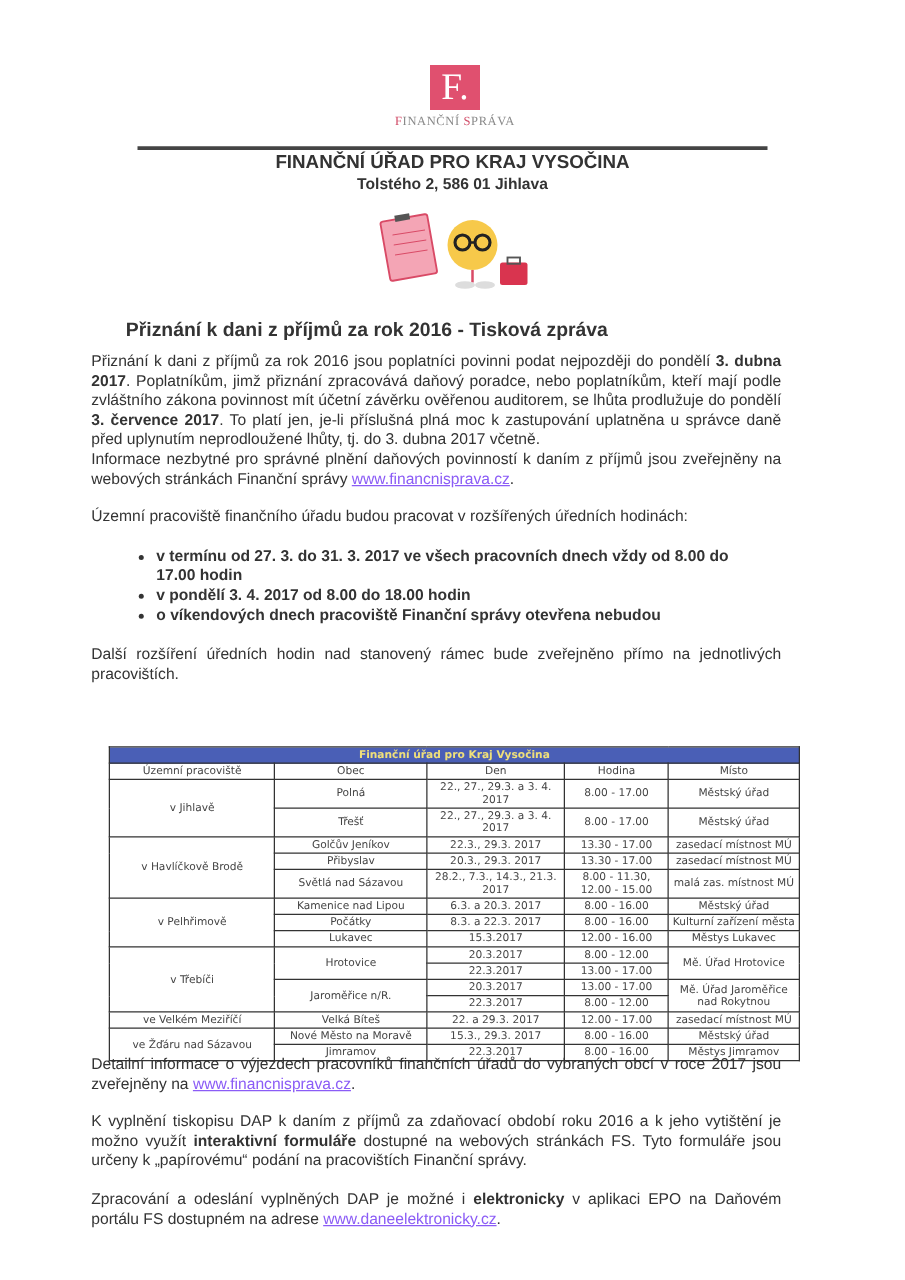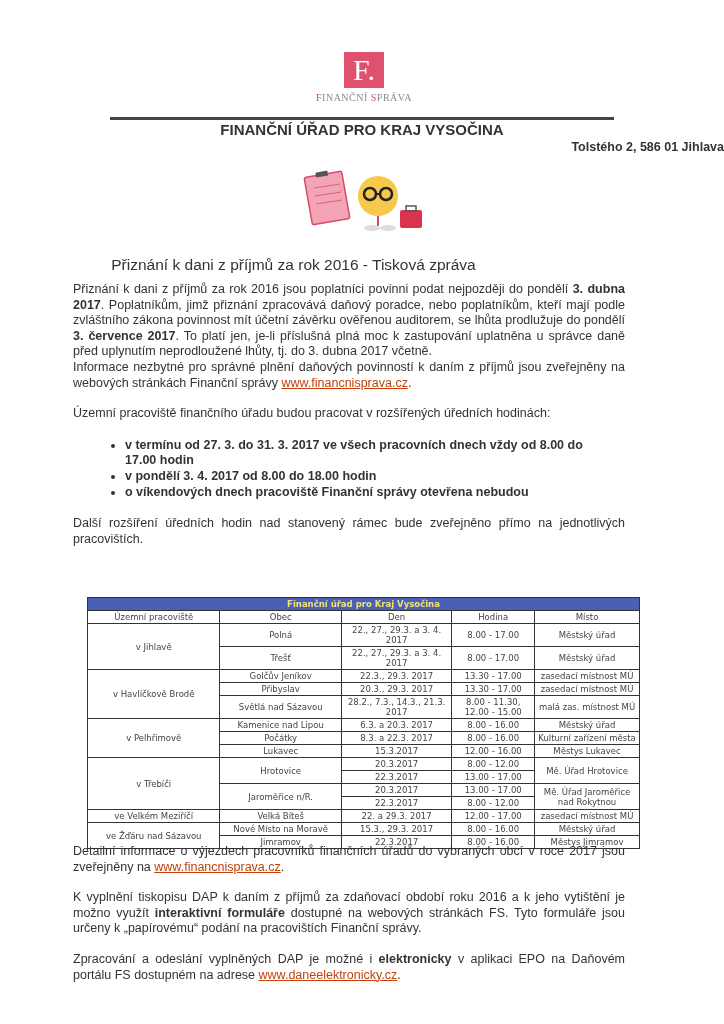--- a/index.html
+++ b/index.html
@@ -7,30 +7,30 @@
          font-family: "Liberation Sans", sans-serif; color: #222; }
   .logo { position: absolute; left: 289px; top: 52px; width: 150px; text-align: center; }
   .logo-box { width: 40px; height: 36px; background: #e0506f; color: #fff; margin: 0 auto;
               font-family: "Liberation Serif", serif; font-size: 30px; line-height: 36px; }
   .logo-text { font-family: "Liberation Serif", serif; font-size: 10px; color: #8a8a8a;
                letter-spacing: 0.5px; margin-top: 4px; }
   .logo-text .accent { color: #d04a66; }
   .rule { position: absolute; left: 110px; top: 117px; width: 504px; height: 3px; background: #444; }
   .office { position: absolute; left: 0; top: 121px; width: 724px; text-align: center;
             font-weight: bold; font-size: 15px; color: #333; }
-  .address { position: absolute; left: 0; top: 140px; width: 724px; text-align: right;
+  .address { position: absolute; left: 0; top: 140px; width: 724px; text-align: center;
              font-weight: bold; font-size: 12.5px; color: #333; }
   .illus { position: absolute; left: 300px; top: 166px; width: 130px; height: 70px; }
   .title { position: absolute; left: 0; top: 256px; width: 587px; text-align: center;
-           font-weight: normal; font-size: 15.5px; color: #333; }
+           font-weight: bold; font-size: 15.5px; color: #333; }
   .content { position: absolute; left: 73px; top: 282px; width: 552px; font-size: 12.5px;
              line-height: 15.6px; color: #333; }
   .content p { margin: 0; text-align: justify; }
   .content .gap { height: 15px; }
-  .content a { color: #c2410c; text-decoration: underline; }
+  .content a { color: #8b5cf6; text-decoration: underline; }
   .content ul { margin: 16px; padding-left: 36px; font-weight: bold; }
   .content li { margin: 0; }
   table.visits { position: absolute; left: 87px; top: 597px; width: 553px; border-collapse: collapse;
                  font-size: 8.5px; color: #444; font-family: "DejaVu Sans", sans-serif; }
   table.visits td, table.visits th { border: 1px solid #333; padding: 1px 2px; height: 10px;
                                      text-align: center; font-weight: normal; }
   table.visits th.banner { background: #4a5fb6; color: #f0e07a; font-weight: bold; }
   table.visits td.region { text-align: center; font-weight: normal; }
   table.visits th.left { text-align: center; }
   .hl { font-weight: bold; }
@@ -169,21 +169,21 @@
     </tr>
     <tr>
       <td class="region">ve Velkém Meziříčí</td>
       <td>Velká Bíteš</td>
         <td>22. a 29.3. 2017</td>
         <td>12.00 - 17.00</td>
         <td>zasedací místnost MÚ</td>
     </tr>
     <tr>
       <td class="region" rowspan="2">ve Žďáru nad Sázavou</td>
-      <td>Nové Místo na Moravě</td>
+      <td>Nové Město na Moravě</td>
         <td>15.3., 29.3. 2017</td>
         <td>8.00 - 16.00</td>
         <td>Městský úřad</td>
     </tr>
     <tr>
       <td>Jimramov</td>
         <td>22.3.2017</td>
         <td>8.00 - 16.00</td>
         <td>Městys Jimramov</td>
     </tr>

